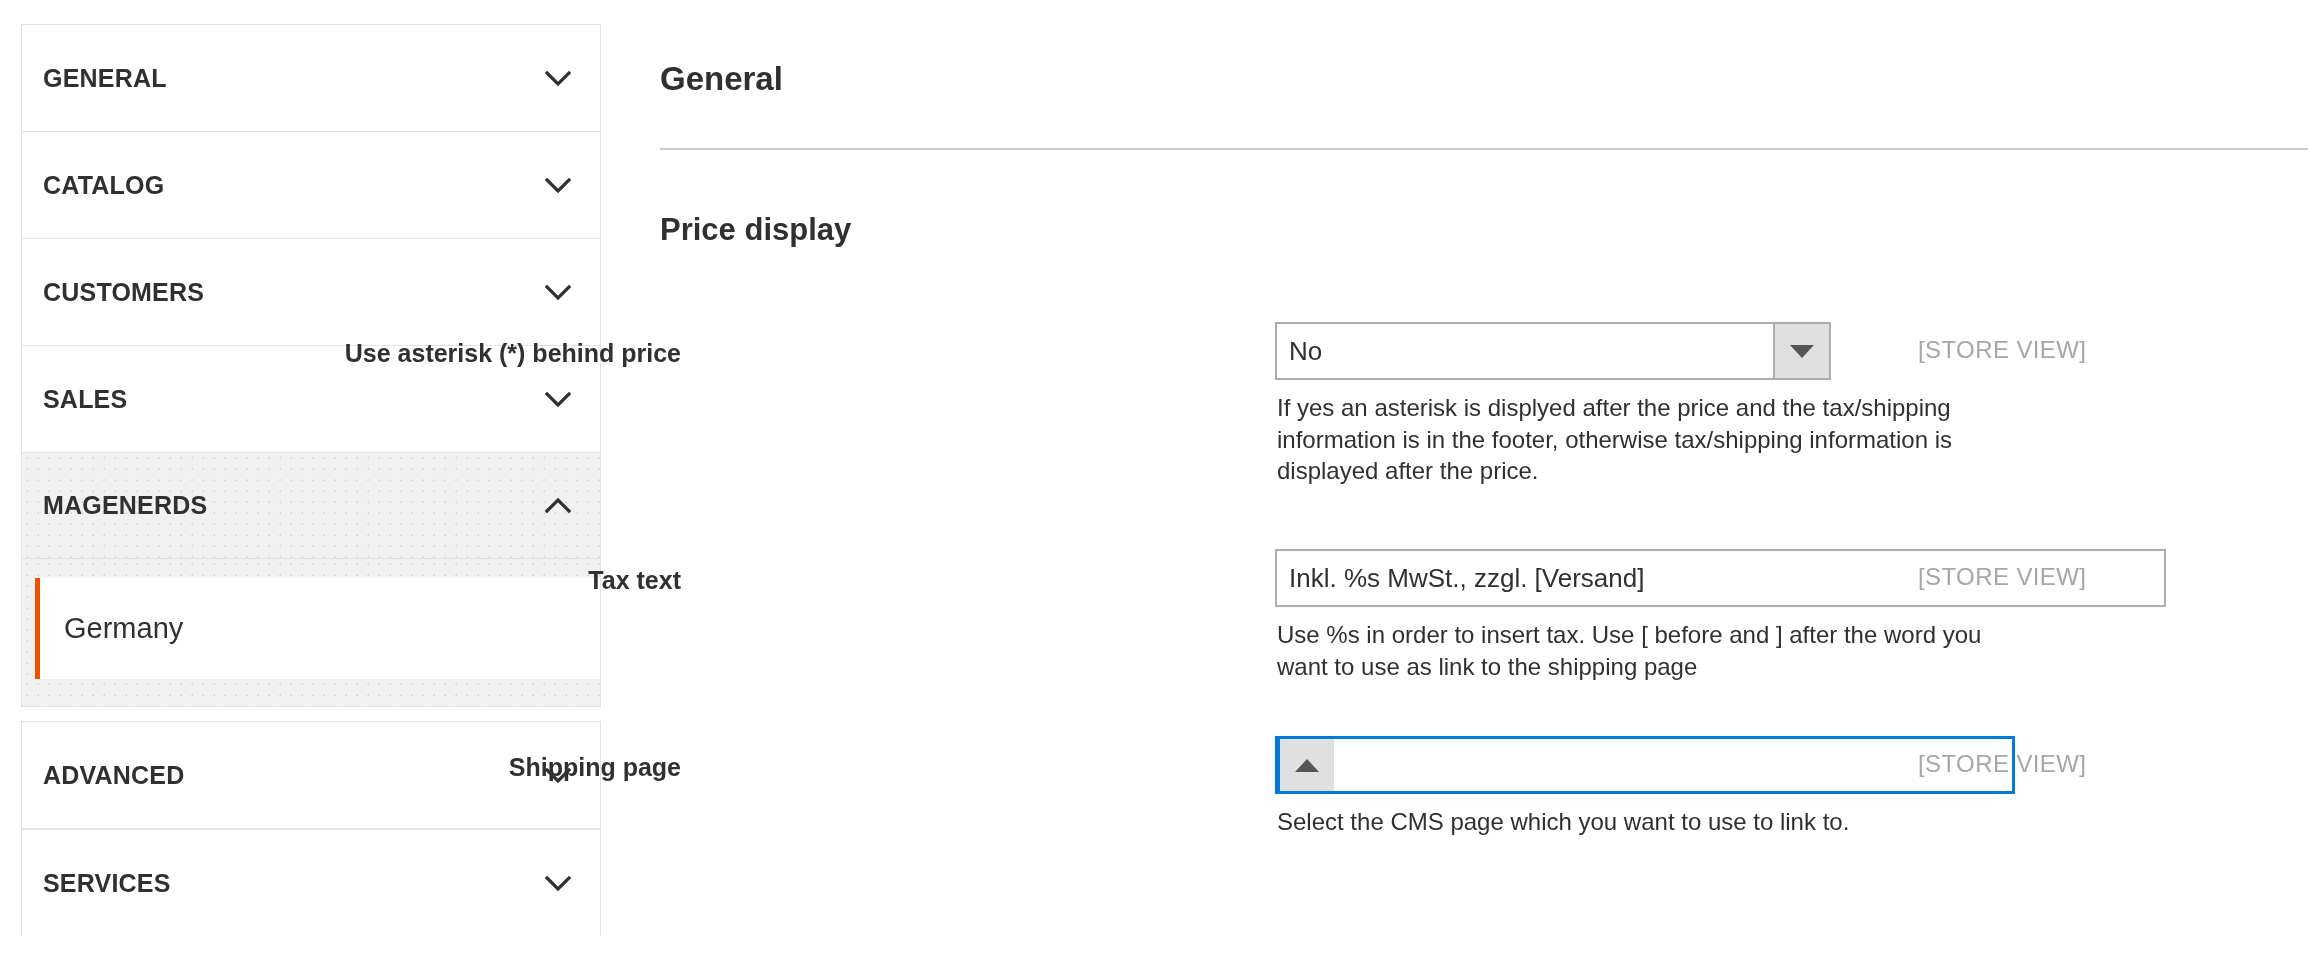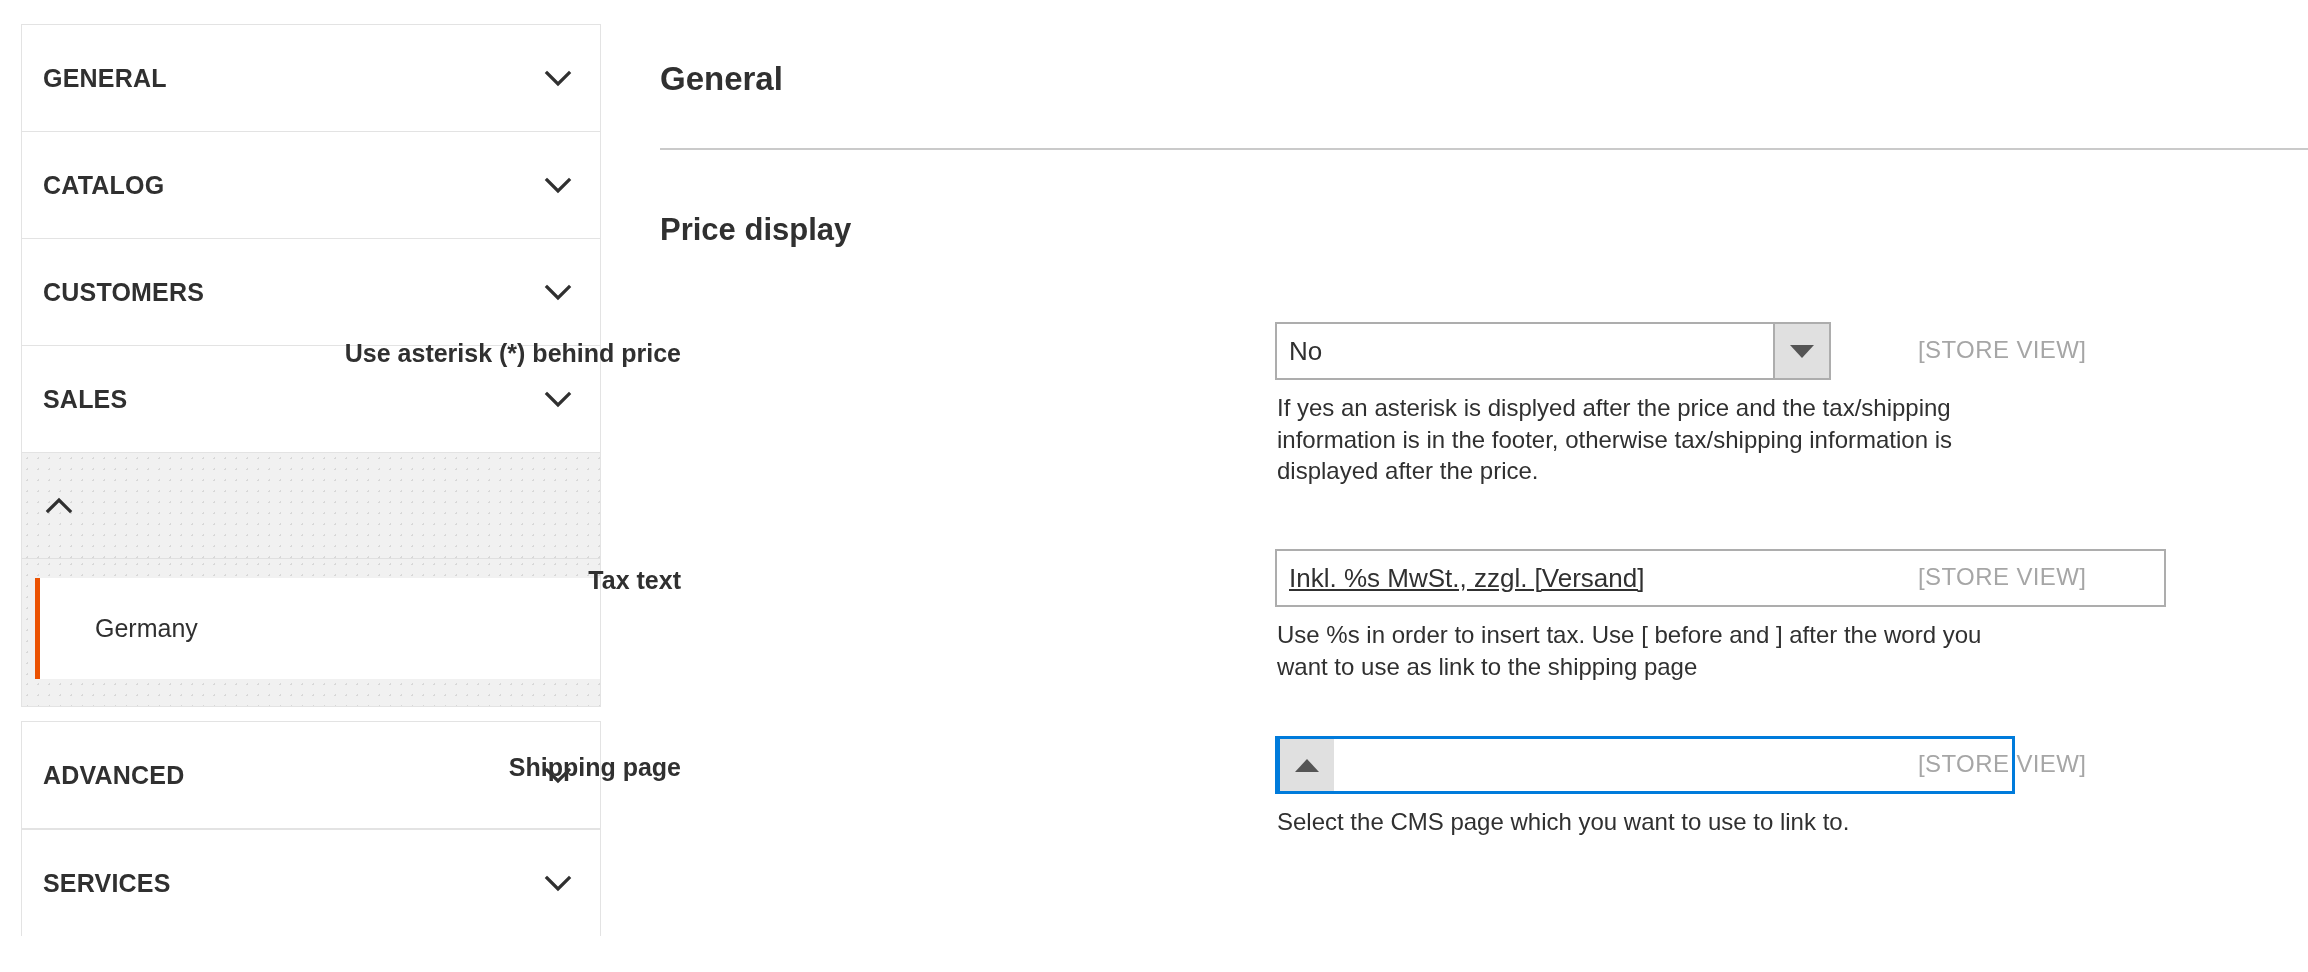--- a/index.html
+++ b/index.html
@@ -100,23 +100,22 @@
   .sub-item::before {
     content: "";
     position: absolute;
     left: 0;
     top: 0;
     bottom: 0;
     width: 5px;
     background: #eb5202;
   }
   .sub-label {
-    font-size: 25px;
-    color: #303030;
-    margin-left: 31px;
+    font-size: 29px;
+    color: #303030;
   }
   .gap-strip {
     height: 14px;
     background: #ffffff;
   }
 
   
   #main {
     position: absolute;
     left: 660px;
@@ -279,20 +278,21 @@
       <span class="chev">
         <svg width="32" height="32" viewBox="0 0 32 32">
             <path d="M5 11 L16 22 L27 11" fill="none" stroke="#303030" stroke-width="3.2" stroke-linecap="square"></path>
           </svg>
       </span>
     </div>
   </div>
 
   <div class="nav-section active">
     <div class="nav-head">
+      <span class="nav-title">MAGENERDS</span>
       <span class="chev">
         <svg width="32" height="32" viewBox="0 0 32 32">
             <path d="M5 21 L16 10 L27 21" fill="none" stroke="#303030" stroke-width="3.2" stroke-linecap="square"></path>
           </svg>
       </span>
     </div>
   </div>
 
   <div class="sub-strip">
     <div class="sub-item">
@@ -342,21 +342,21 @@
           </div>
       </div>
     </div>
     <div class="field-note" style="top:70px; width:760px;">If yes an asterisk is displyed after the price and the tax/shipping information is in the footer, otherwise tax/shipping information is displayed after the price.</div>
     <div class="scope-label" style="top:14px;">[STORE VIEW]</div>
   </div>
 
   <div class="field-row" style="top:549px;">
     <div class="field-label" style="top:16px;">Tax text</div>
     <div class="field-control">
-      <div class="control-wrap text-box" style="width:891px;text-decoration:underline;">
+      <div class="control-wrap text-box" style="width:891px;">
         <div class="control-value" placeholder="">Inkl. %s MwSt., zzgl. [Versand]</div>
       </div>
     </div>
     <div class="field-note" style="top:70px; width:720px;">Use %s in order to insert tax. Use [ before and ] after the word you want to use as link to the shipping page</div>
     <div class="scope-label" style="top:14px;">[STORE VIEW]</div>
   </div>
 
   <div class="field-row" style="top:736px;">
     <div class="field-label" style="top:16px;">Shipping page</div>
     <div class="field-control">

